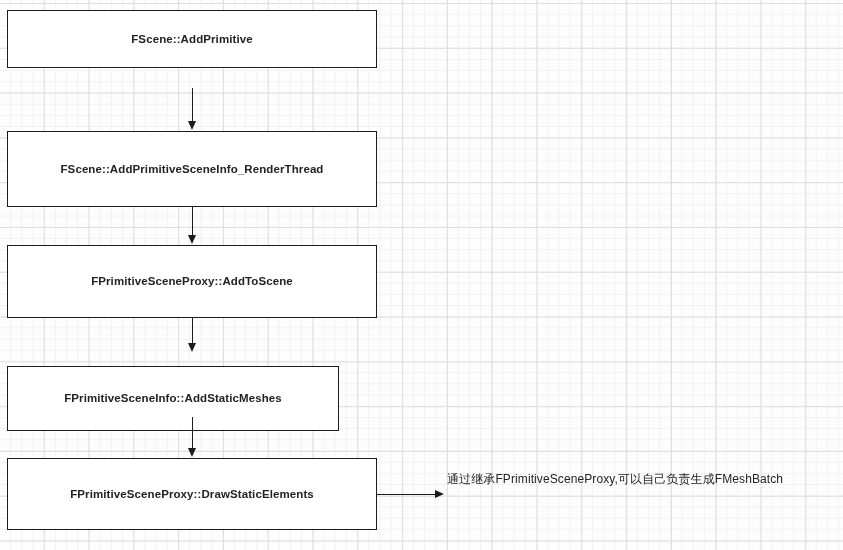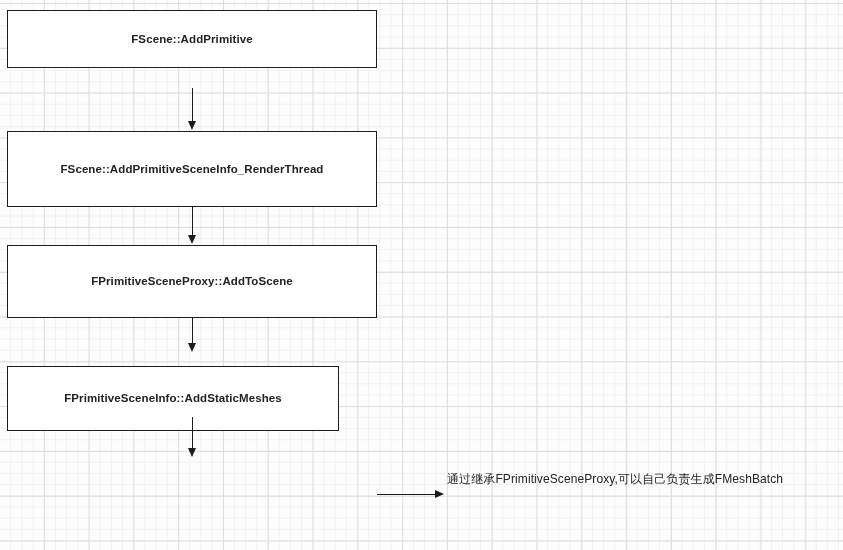--- a/index.html
+++ b/index.html
@@ -109,19 +109,22 @@
   <div class="edge-v" style="left:192px; top:318px; height:26px;"></div>
   <div class="arrowhead-down" style="left:188px; top:343px;"></div>
 
   <div class="node" style="left:7px; top:352px; width:332px; height:65px;margin-top:14px;">
     <span class="node-label">FPrimitiveSceneInfo::AddStaticMeshes</span>
   </div>
 
   <div class="edge-v" style="left:192px; top:417px; height:32px;"></div>
   <div class="arrowhead-down" style="left:188px; top:448px;"></div>
 
+  <div class="node" style="left:7px; top:458px; width:370px; height:72px;">
+    <span class="node-label">FPrimitiveSceneProxy::DrawStaticElements</span>
+  </div>
 
   <div class="edge-h" style="left:377px; top:494px; width:59px;"></div>
   <div class="arrowhead-right" style="left:435px; top:490px;"></div>
 
   <div class="annotation" style="left:447px; top:471px;">通过继承FPrimitiveSceneProxy,可以自己负责生成FMeshBatch</div>
 
 </div>
 
 </body></html>

